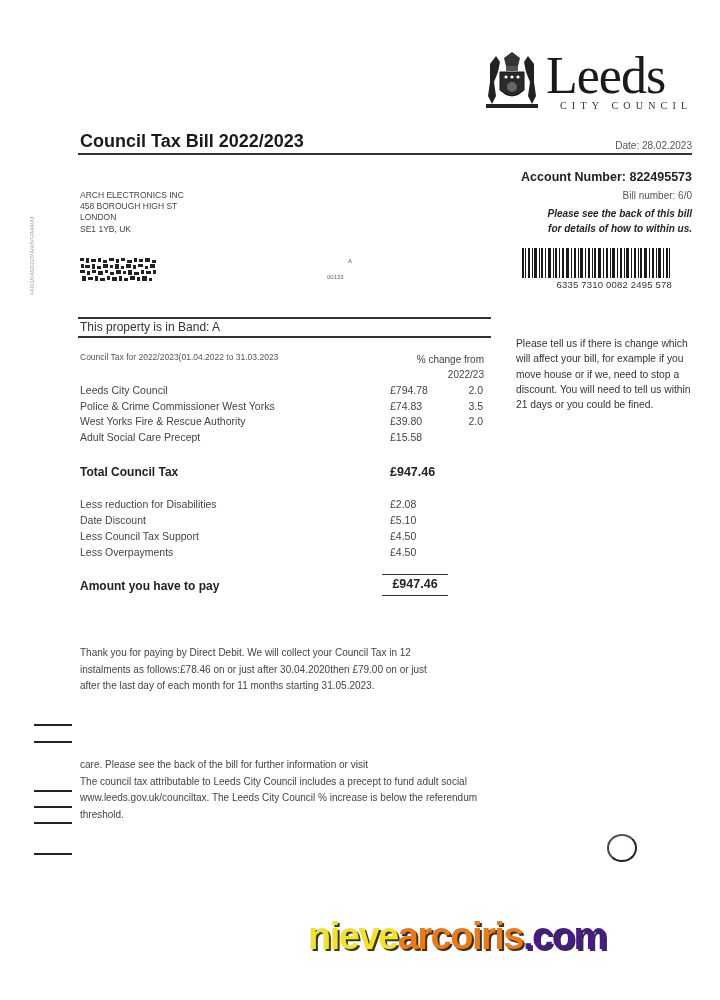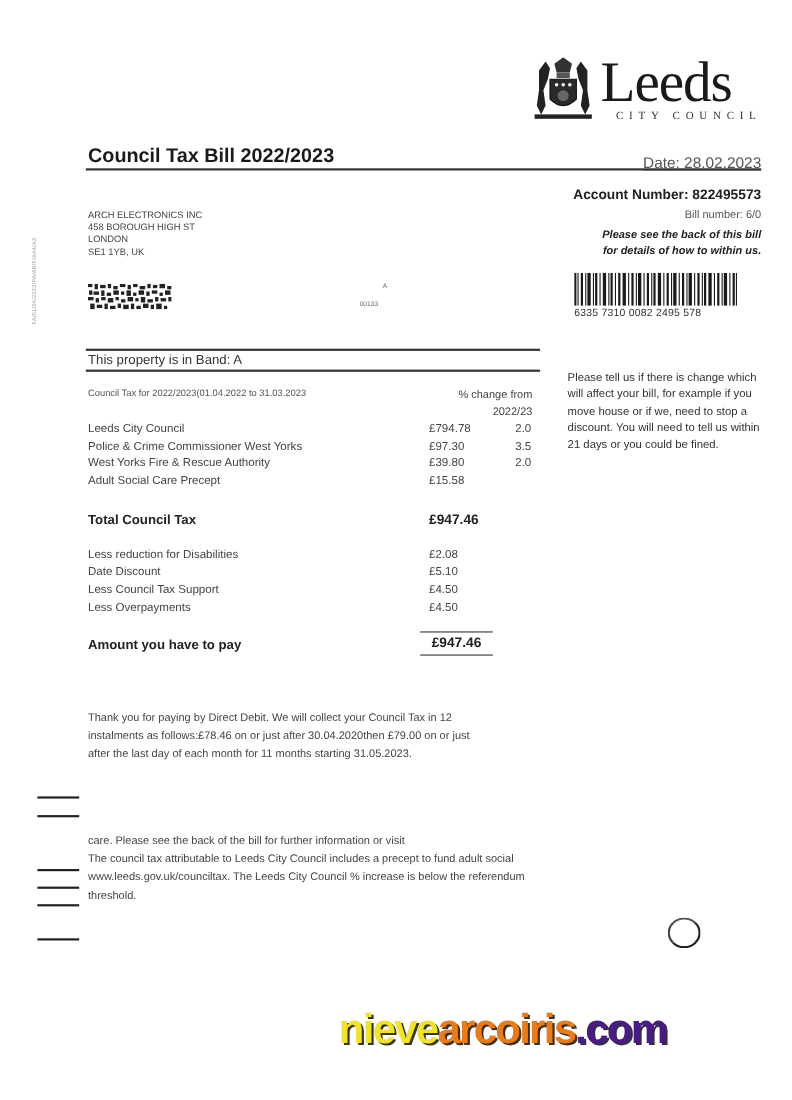--- a/index.html
+++ b/index.html
@@ -8,37 +8,37 @@
     .abs { position: absolute; }
 
     
     .logo { left: 484px; top: 52px; width: 210px; height: 60px; }
     .logo .crest { position: absolute; left: 0; top: 0; width: 56px; height: 58px; }
     .logo .wordmark { position: absolute; left: 62px; top: -4px; font-family: "Liberation Serif", serif; font-size: 52px; color: #1a1a1a; letter-spacing: -1px; line-height: 56px; }
     .logo .sub { position: absolute; left: 76px; top: 48px; font-family: "Liberation Serif", serif; font-size: 10px; letter-spacing: 5.2px; color: #333; }
 
     
     .title { left: 80px; top: 131px; font-size: 18px; font-weight: bold; color: #1a1a1a; }
-    .date { right: 28px; top: 140px; font-size: 14px; color: #555; text-decoration: underline; }
+    .date { right: 28px; top: 140px; font-size: 10px; color: #555; }
     .title-rule { left: 78px; top: 153px; width: 614px; height: 1.5px; background: #333; }
 
     .side-code { left: 29px; top: 165px; width: 10px; height: 130px; writing-mode: vertical-rl; transform: rotate(180deg); font-size: 5px; color: #999; letter-spacing: 0.3px; }
 
     
     .address { left: 80px; top: 190px; font-size: 8.5px; line-height: 11.2px; color: #444; }
     .qr { left: 80px; top: 258px; width: 76px; height: 24px; }
     .mark-a { left: 348px; top: 258px; font-size: 6px; color: #666; }
     .mark-code { left: 327px; top: 274px; font-size: 6px; color: #666; }
 
     
     .acct { right: 28px; top: 170px; font-size: 12.5px; font-weight: bold; color: #222; text-align: right; }
     .billno { right: 28px; top: 190px; font-size: 10px; color: #555; text-align: right; }
     .contact { right: 28px; top: 206px; font-size: 10px; font-style: italic; font-weight: bold; color: #222; text-align: right; line-height: 15px; }
     .barcode { left: 522px; top: 248px; width: 148px; height: 30px; }
-    .barcode-num { left: 522px; top: 279px; width: 150px; font-size: 9.5px; color: #333; text-align: left; letter-spacing: 0.2px; }
+    .barcode-num { left: 522px; top: 279px; width: 150px; font-size: 9.5px; color: #333; text-align: right; letter-spacing: 0.2px; }
 
     
     .band-rule-top { left: 78px; top: 317px; width: 413px; height: 1.5px; background: #333; }
     .band { left: 80px; top: 320px; font-size: 12px; color: #333; }
     .band-rule-bot { left: 78px; top: 336px; width: 413px; height: 1.5px; background: #333; }
 
     
     .tax-head { left: 80px; top: 352px; font-size: 8.5px; color: #555; }
     .pct-head { left: 400px; top: 352px; width: 84px; font-size: 10px; color: #444; text-align: right; line-height: 15px; }
     .row { position: absolute; left: 80px; width: 410px; height: 15px; font-size: 10.5px; color: #444; }
@@ -226,21 +226,21 @@
   <div>2022/23</div>
 </div>
 
 <div class="row" style="top:384px;">
   <span class="lbl">Leeds City Council</span>
   <span class="amt">£794.78</span>
   <span class="pct">2.0</span>
 </div>
 <div class="row" style="top:400px;">
   <span class="lbl">Police &amp; Crime Commissioner  West Yorks</span>
-  <span class="amt">£97.30</span>
+  <span class="amt">£74.83</span>
   <span class="pct">3.5</span>
 </div>
 <div class="row" style="top:415px;">
   <span class="lbl">West Yorks Fire &amp; Rescue Authority</span>
   <span class="amt">£39.80</span>
   <span class="pct">2.0</span>
 </div>
 <div class="row" style="top:431px;">
   <span class="lbl">Adult Social Care Precept</span>
   <span class="amt">£15.58</span>

